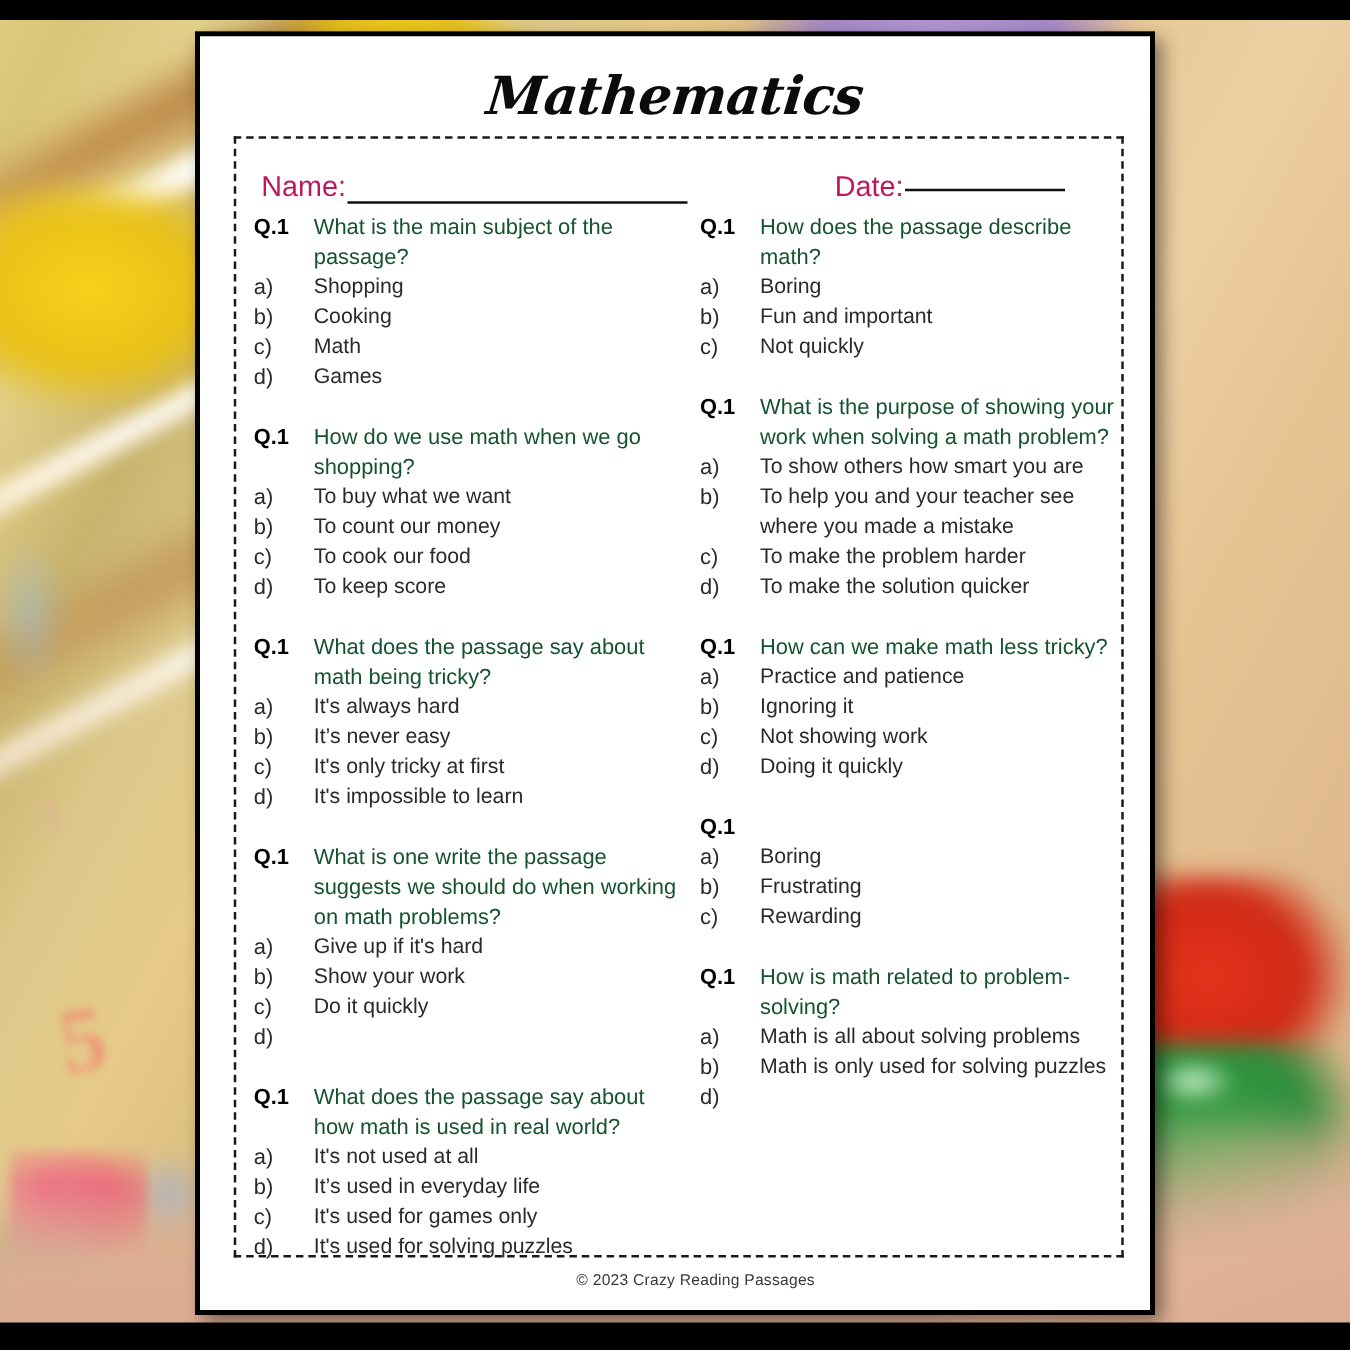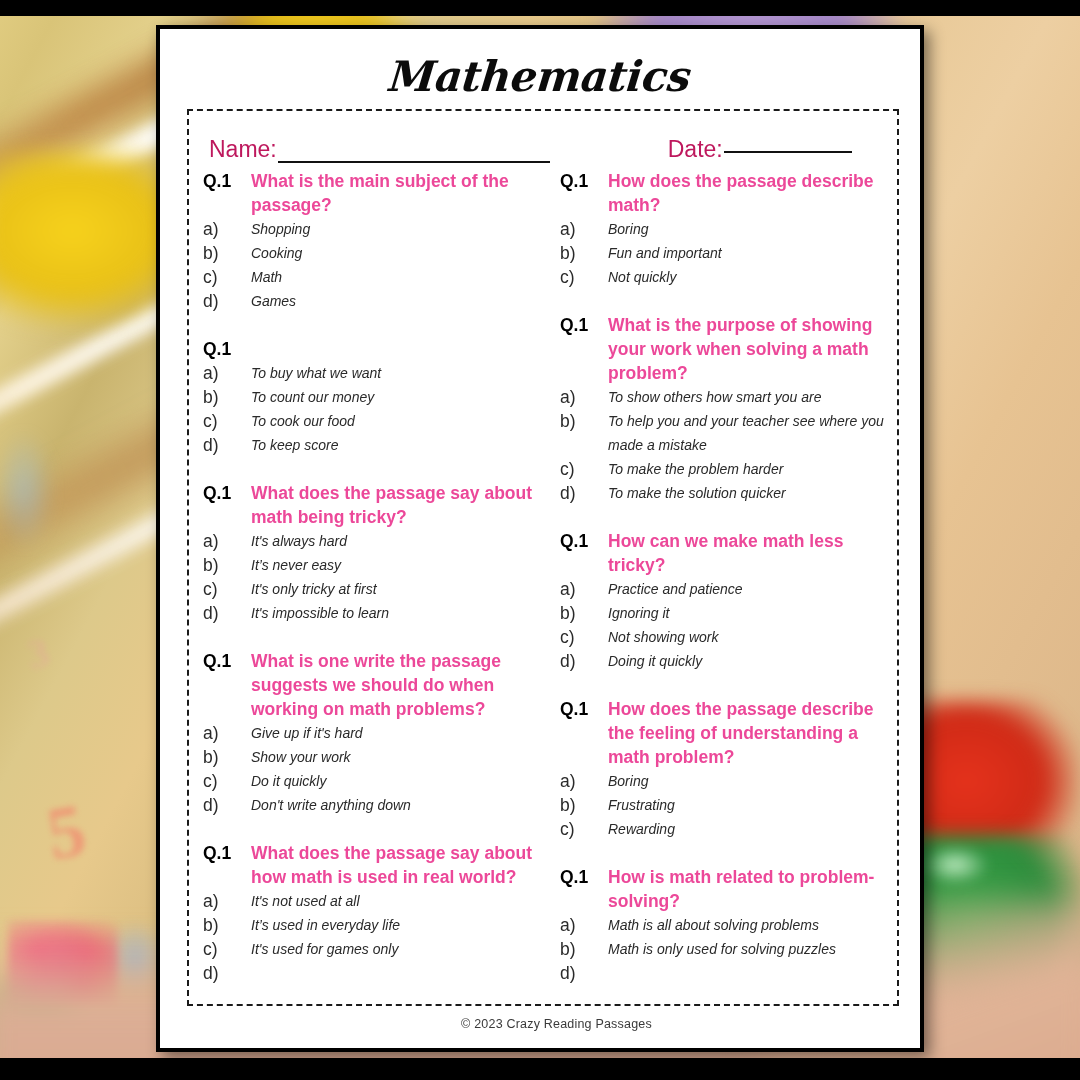--- a/index.html
+++ b/index.html
@@ -165,30 +165,30 @@
   .col{ width:343px; }
 
   .q-block{ margin-bottom:7px; }
   .q-row{ display:flex; align-items:flex-start; }
   .q-num{
     width:48px; flex:0 0 48px;
     font-weight:bold; font-size:17.5px; color:#000;
     line-height:24px;
   }
   .q-text{
-    font-weight:bold; font-size:17.5px; color:#ec4899;
+    font-weight:normal; font-size:17.5px; color:#14532d;
     line-height:24px;
   }
   .opt-row{ display:flex; align-items:flex-start; }
   .opt-key{
     width:48px; flex:0 0 48px;
     font-size:17.5px; color:#2a2a2a; line-height:24px;
   }
   .opt-text{
-    font-size:14px; color:#2a2a2a; line-height:24px;font-style:italic;
+    font-size:17px; color:#2a2a2a; line-height:24px;
   }
   .gap{ height:17px; }
 
   #footer{
     position:absolute;
     left:0; right:0; bottom:17px;
     text-align:center;
     font-size:12.5px;
     color:#3a3a3a;
     letter-spacing:.2px;
@@ -258,20 +258,21 @@
             </div>
             <div class="opt-row">
               <div class="opt-key">d)</div>
               <div class="opt-text">Games</div>
             </div>
           </div>
           <div class="gap"></div>
           <div class="q-block">
             <div class="q-row">
               <div class="q-num">Q.1</div>
+              <div class="q-text">How do we use math when we go shopping?</div>
             </div>
             <div class="opt-row">
               <div class="opt-key">a)</div>
               <div class="opt-text">To buy what we want</div>
             </div>
             <div class="opt-row">
               <div class="opt-key">b)</div>
               <div class="opt-text">To count our money</div>
             </div>
             <div class="opt-row">
@@ -319,21 +320,20 @@
             <div class="opt-row">
               <div class="opt-key">b)</div>
               <div class="opt-text">Show your work</div>
             </div>
             <div class="opt-row">
               <div class="opt-key">c)</div>
               <div class="opt-text">Do it quickly</div>
             </div>
             <div class="opt-row">
               <div class="opt-key">d)</div>
-              <div class="opt-text">Don't write anything down</div>
             </div>
           </div>
           <div class="gap"></div>
           <div class="q-block">
             <div class="q-row">
               <div class="q-num">Q.1</div>
               <div class="q-text">What does the passage say about how math is used in real world?</div>
             </div>
             <div class="opt-row">
               <div class="opt-key">a)</div>
@@ -342,20 +342,21 @@
             <div class="opt-row">
               <div class="opt-key">b)</div>
               <div class="opt-text">It’s used in everyday life</div>
             </div>
             <div class="opt-row">
               <div class="opt-key">c)</div>
               <div class="opt-text">It's used for games only</div>
             </div>
             <div class="opt-row">
               <div class="opt-key">d)</div>
+              <div class="opt-text">It's used for solving puzzles</div>
             </div>
           </div>
         </div>
         <div class="col">
           <div class="q-block">
             <div class="q-row">
               <div class="q-num">Q.1</div>
               <div class="q-text">How does the passage describe math?</div>
             </div>
             <div class="opt-row">
@@ -414,21 +415,20 @@
             </div>
             <div class="opt-row">
               <div class="opt-key">d)</div>
               <div class="opt-text">Doing it quickly</div>
             </div>
           </div>
           <div class="gap"></div>
           <div class="q-block">
             <div class="q-row">
               <div class="q-num">Q.1</div>
-              <div class="q-text">How does the passage describe the feeling of understanding a math problem?</div>
             </div>
             <div class="opt-row">
               <div class="opt-key">a)</div>
               <div class="opt-text">Boring</div>
             </div>
             <div class="opt-row">
               <div class="opt-key">b)</div>
               <div class="opt-text">Frustrating</div>
             </div>
             <div class="opt-row">

